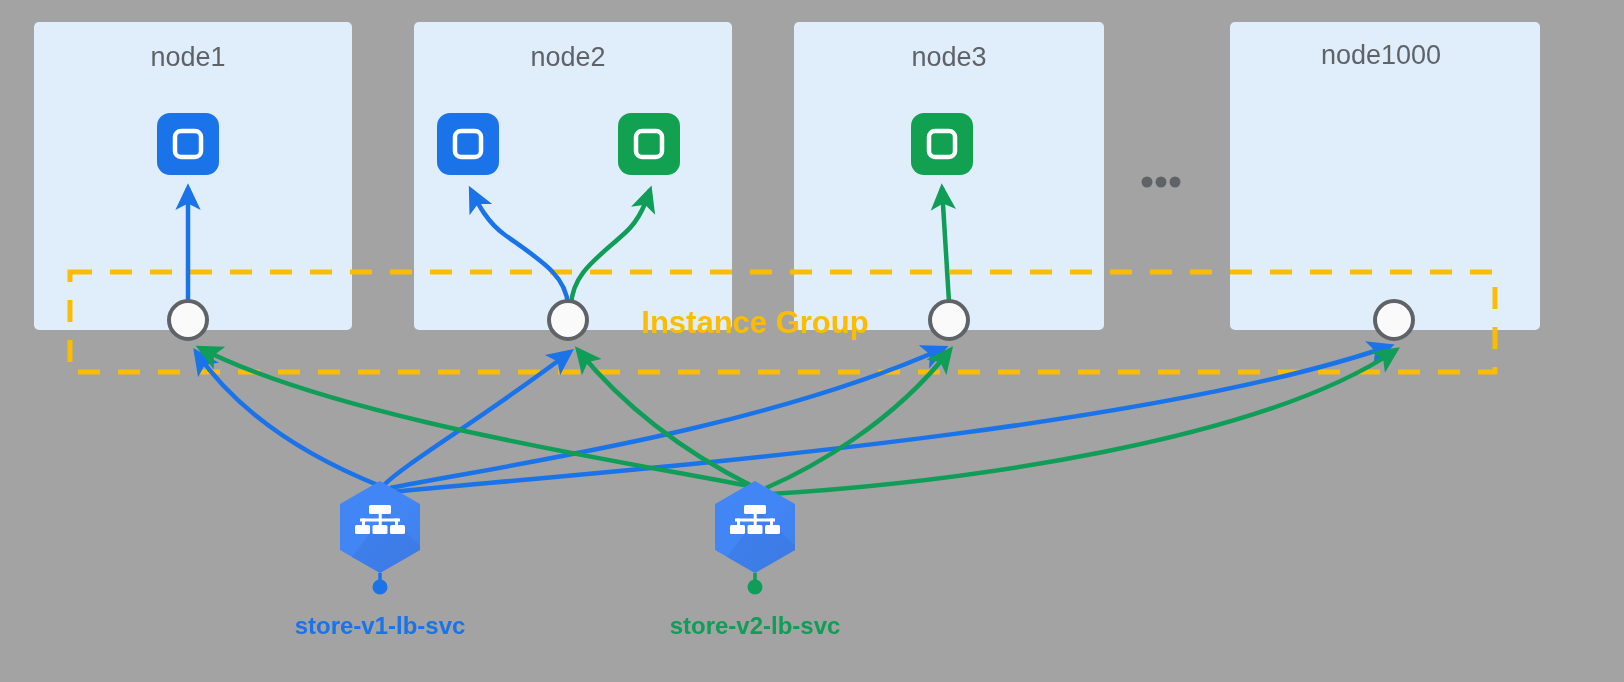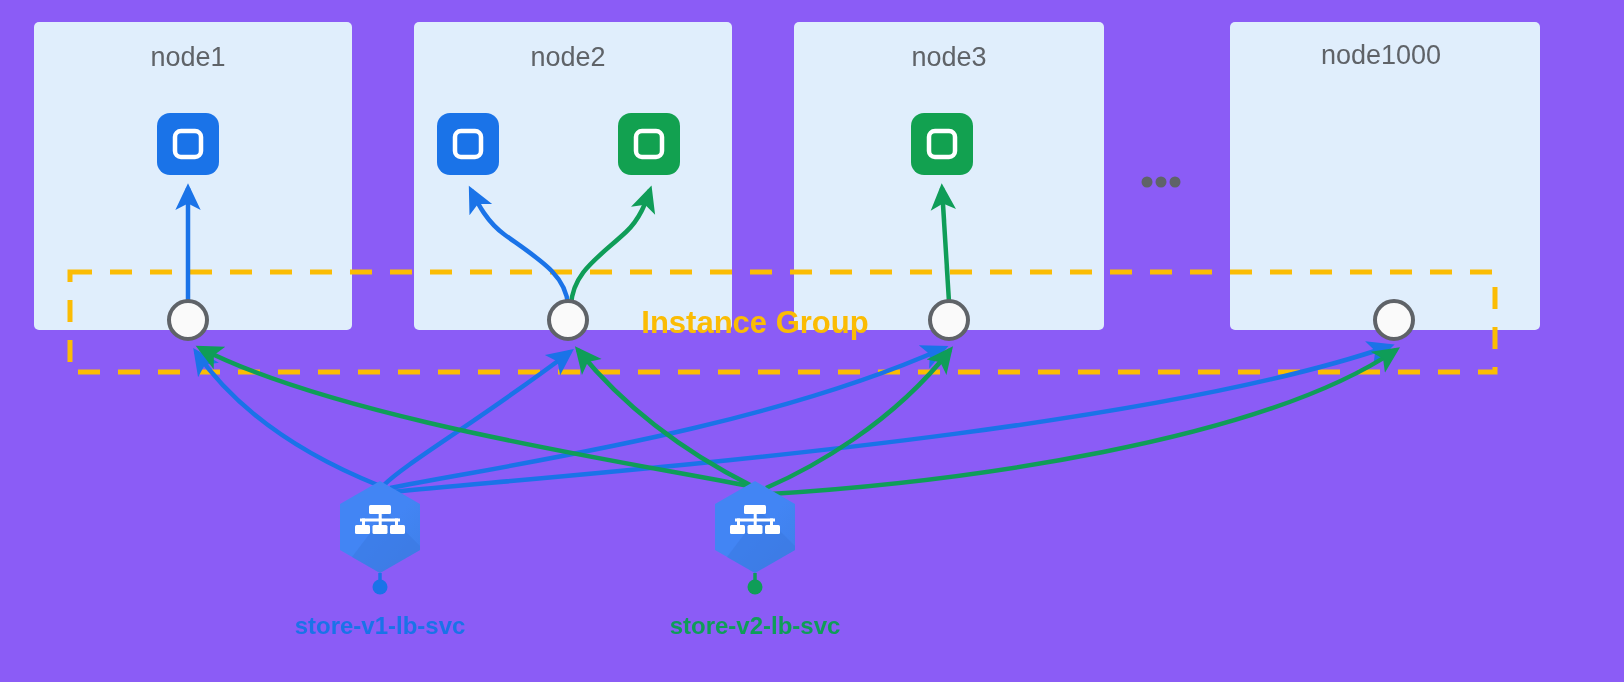--- a/index.html
+++ b/index.html
@@ -7,21 +7,21 @@
     padding: 0;
     background: #ffffff;
   }
   body {
     font-family: "Liberation Sans", sans-serif;
   }
   #stage {
     position: relative;
     width: 1624px;
     height: 682px;
-    background: #8b5cf6;
+    background: #a3a3a3;
     overflow: hidden;
   }
   #diagram-svg {
     position: absolute;
     left: 0;
     top: 0;
     width: 1624px;
     height: 682px;
   }
   .node-label {

